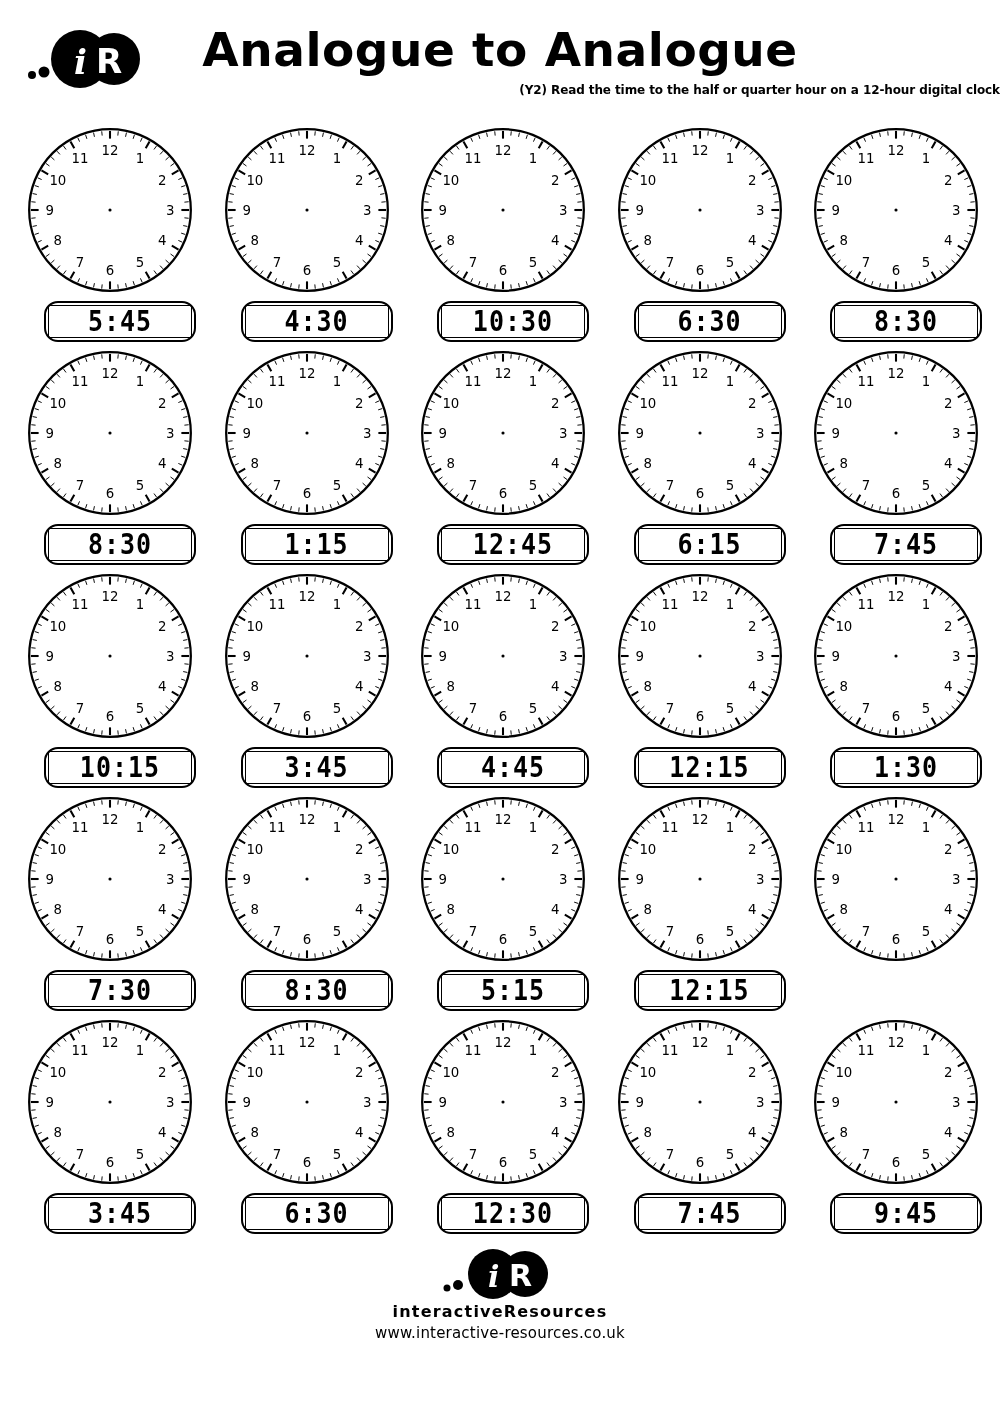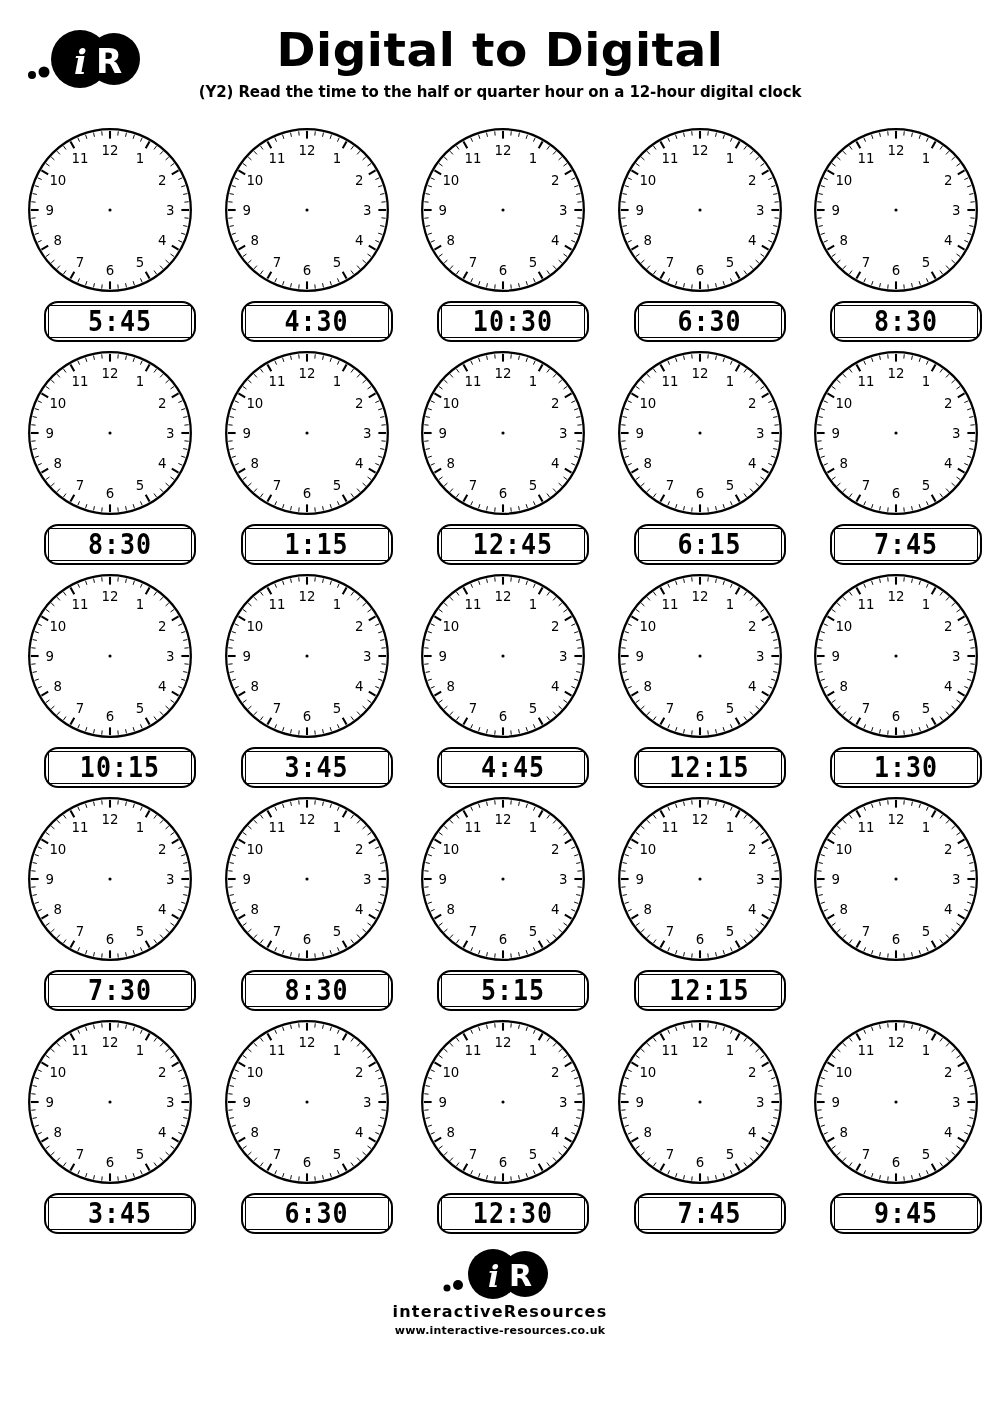--- a/index.html
+++ b/index.html
@@ -33,23 +33,23 @@
   .title {
     text-align: center;
     font-family: "DejaVu Sans", sans-serif;
     font-weight: bold;
     font-size: 47px;
     letter-spacing: 0.5px;
     padding-top: 26px;
     line-height: 1;
   }
   .subtitle {
-    text-align: center;
+    text-align: right;
     font-weight: bold;
-    font-size: 15px;
+    font-size: 12px;
     padding-top: 10px;
     letter-spacing: -0.1px;
   }
 
   
   .grid {
     padding: 6px 18px 0 18px;
   }
   .row {
     display: flex;
@@ -112,41 +112,41 @@
     height: 52px;
     margin: 0 auto;
   }
   .footer-name {
     font-size: 16px;
     font-weight: bold;
     letter-spacing: 1.2px;
     margin-top: 2px;
   }
   .footer-url {
-    font-size: 11px;
-    font-weight: bold;
+    font-size: 15px;
+    font-weight: normal;
     letter-spacing: 0.2px;
     margin-top: 3px;
   }
 </style>
 </head>
 <body>
 
 <div class="header">
   <div class="logo-top">
     <svg class="logo-svg" viewBox="0 0 120 58" xmlns="http://www.w3.org/2000/svg">
       <circle cx="10" cy="45" r="4" fill="#000"></circle>
       <circle cx="22" cy="42" r="5.5" fill="#000"></circle>
       <circle cx="58" cy="29" r="29" fill="#000"></circle>
       <circle cx="92" cy="29" r="26" fill="#000"></circle>
       <text x="52" y="44" font-family="DejaVu Serif, serif" font-style="italic" font-weight="bold" font-size="34" fill="#fff">i</text>
       <text x="74" y="43" font-family="DejaVu Sans, sans-serif" font-weight="bold" font-size="34" fill="#fff">R</text>
     </svg>
   </div>
-  <div class="title">Digital to Digital</div>
+  <div class="title">Analogue to Analogue</div>
   <div class="subtitle">(Y2) Read the time to the half or quarter hour on a 12-hour digital clock</div>
 </div>
 
 <div class="grid">
 
   <div class="row">
     <div class="cell">
       <div class="clock-wrap">
           <svg viewBox="0 0 200 200" class="clock-svg">
             <circle cx="100" cy="100" r="94" fill="#fff" stroke="#000" stroke-width="2.6"></circle>

